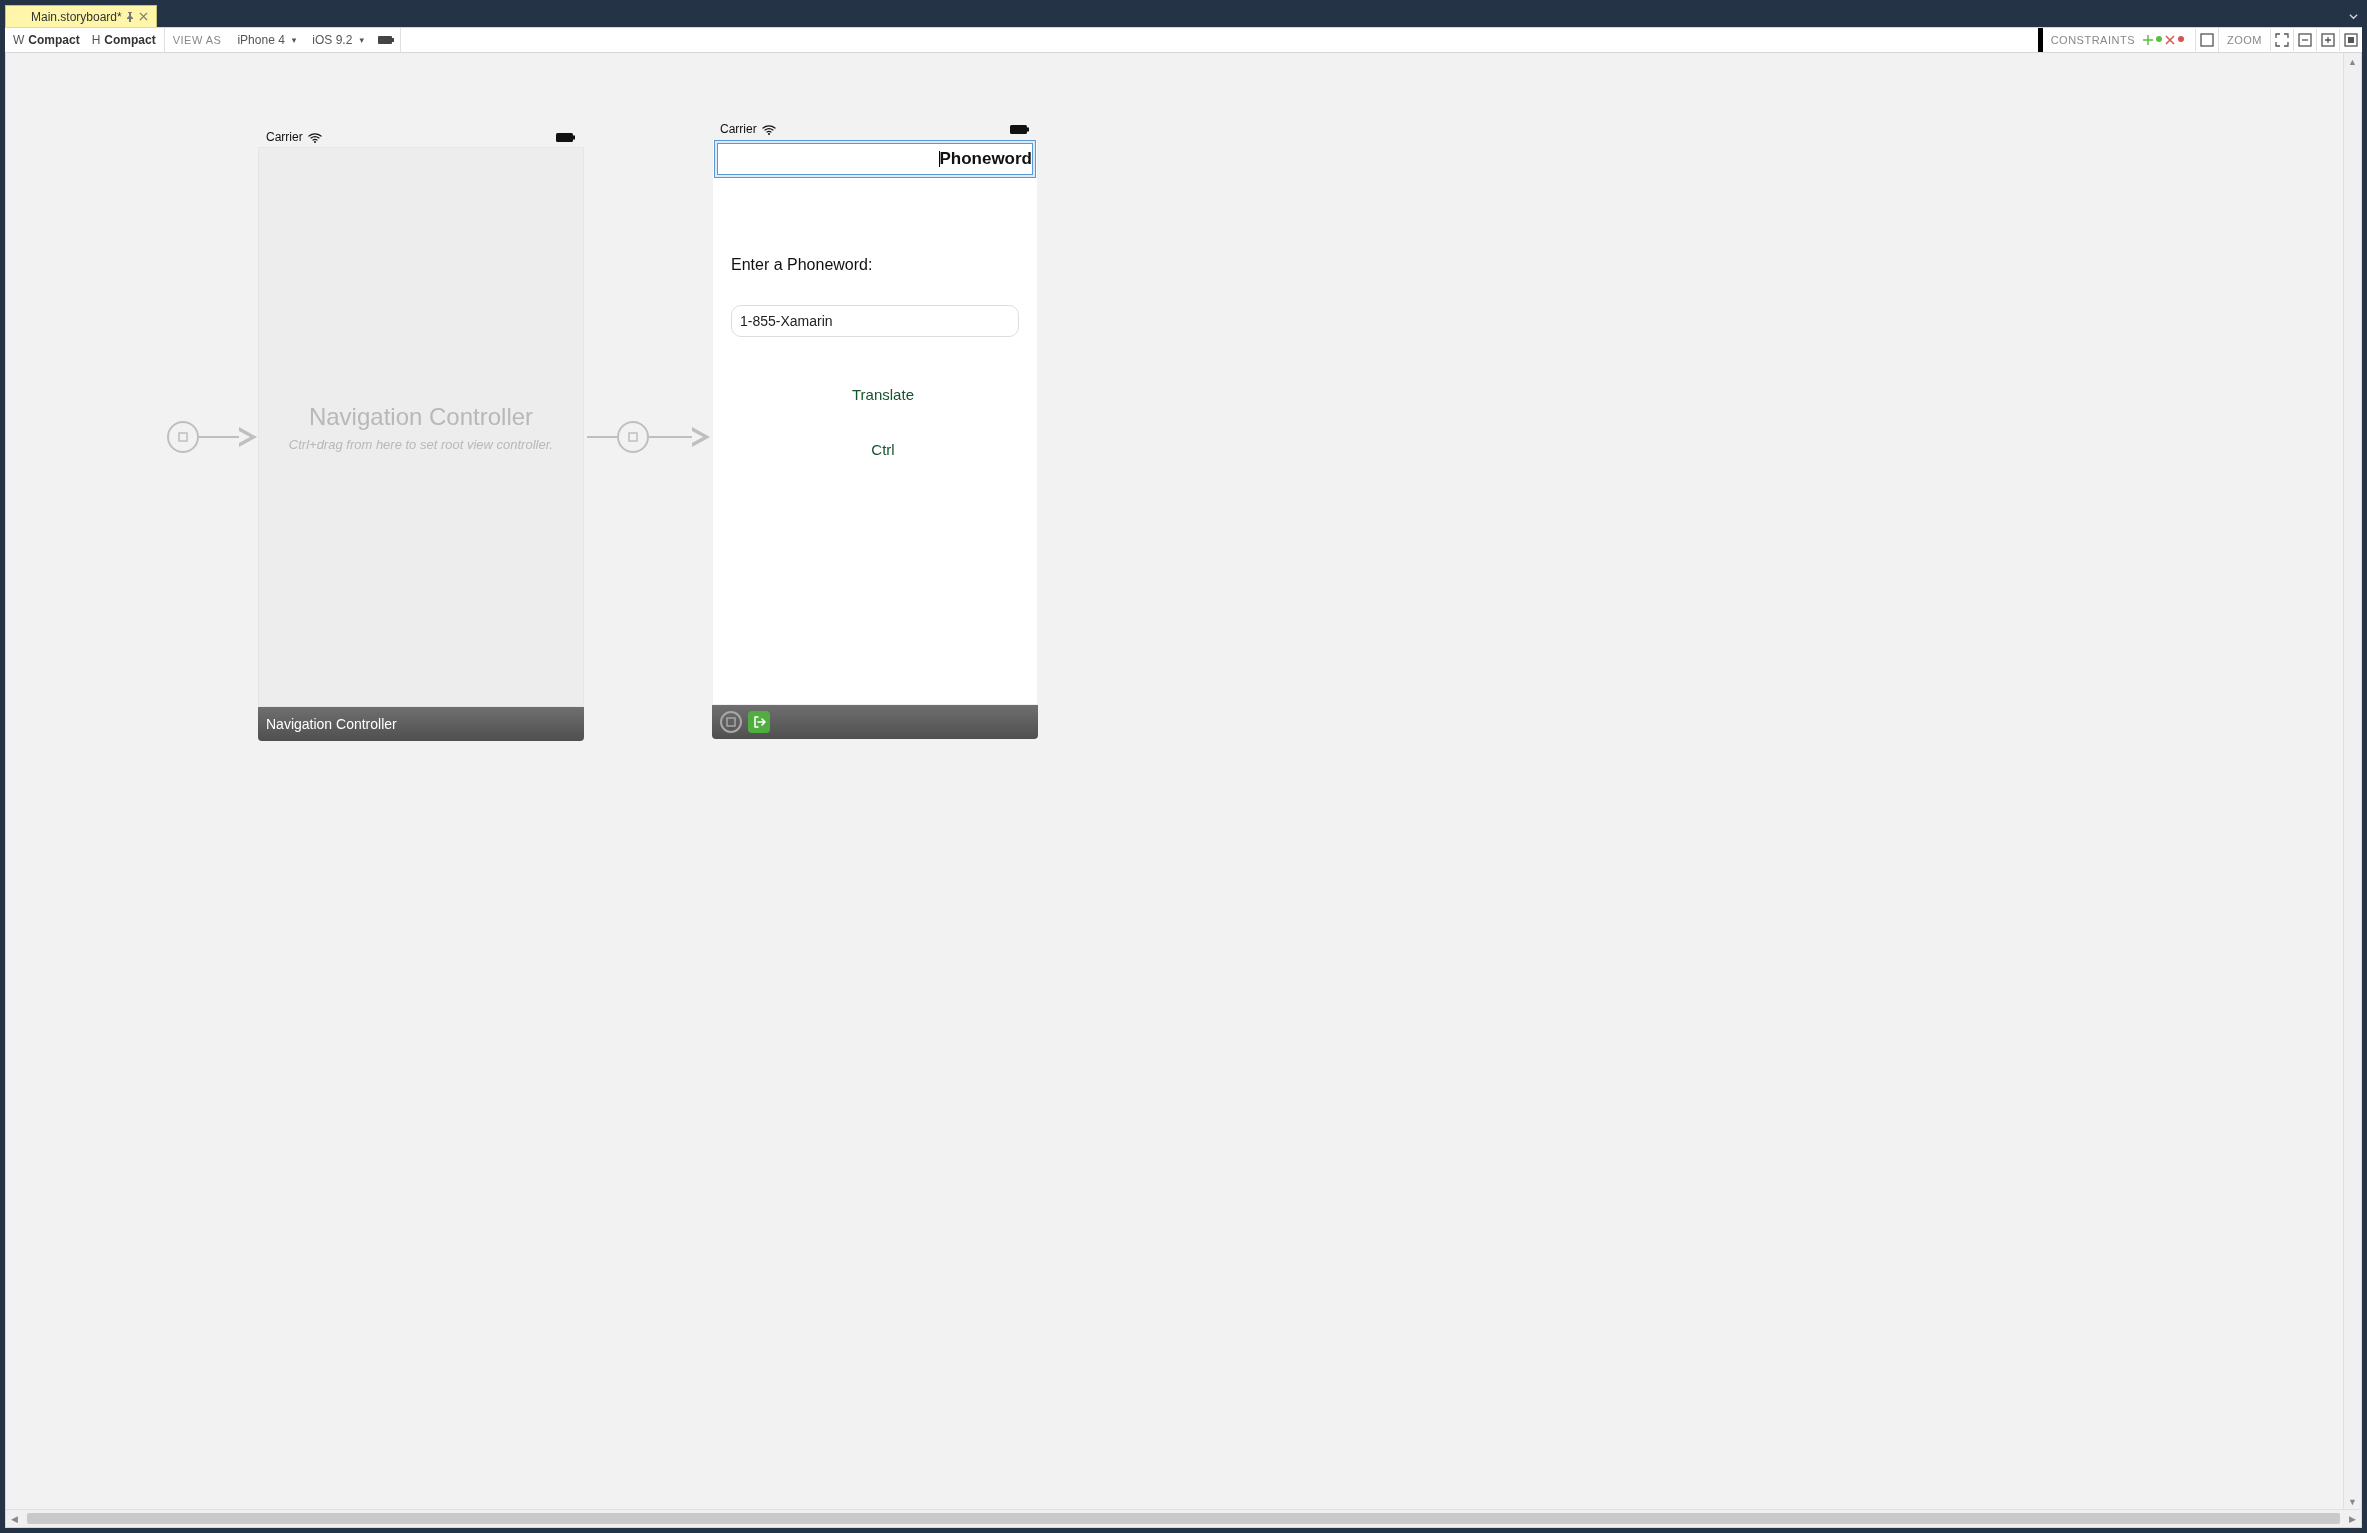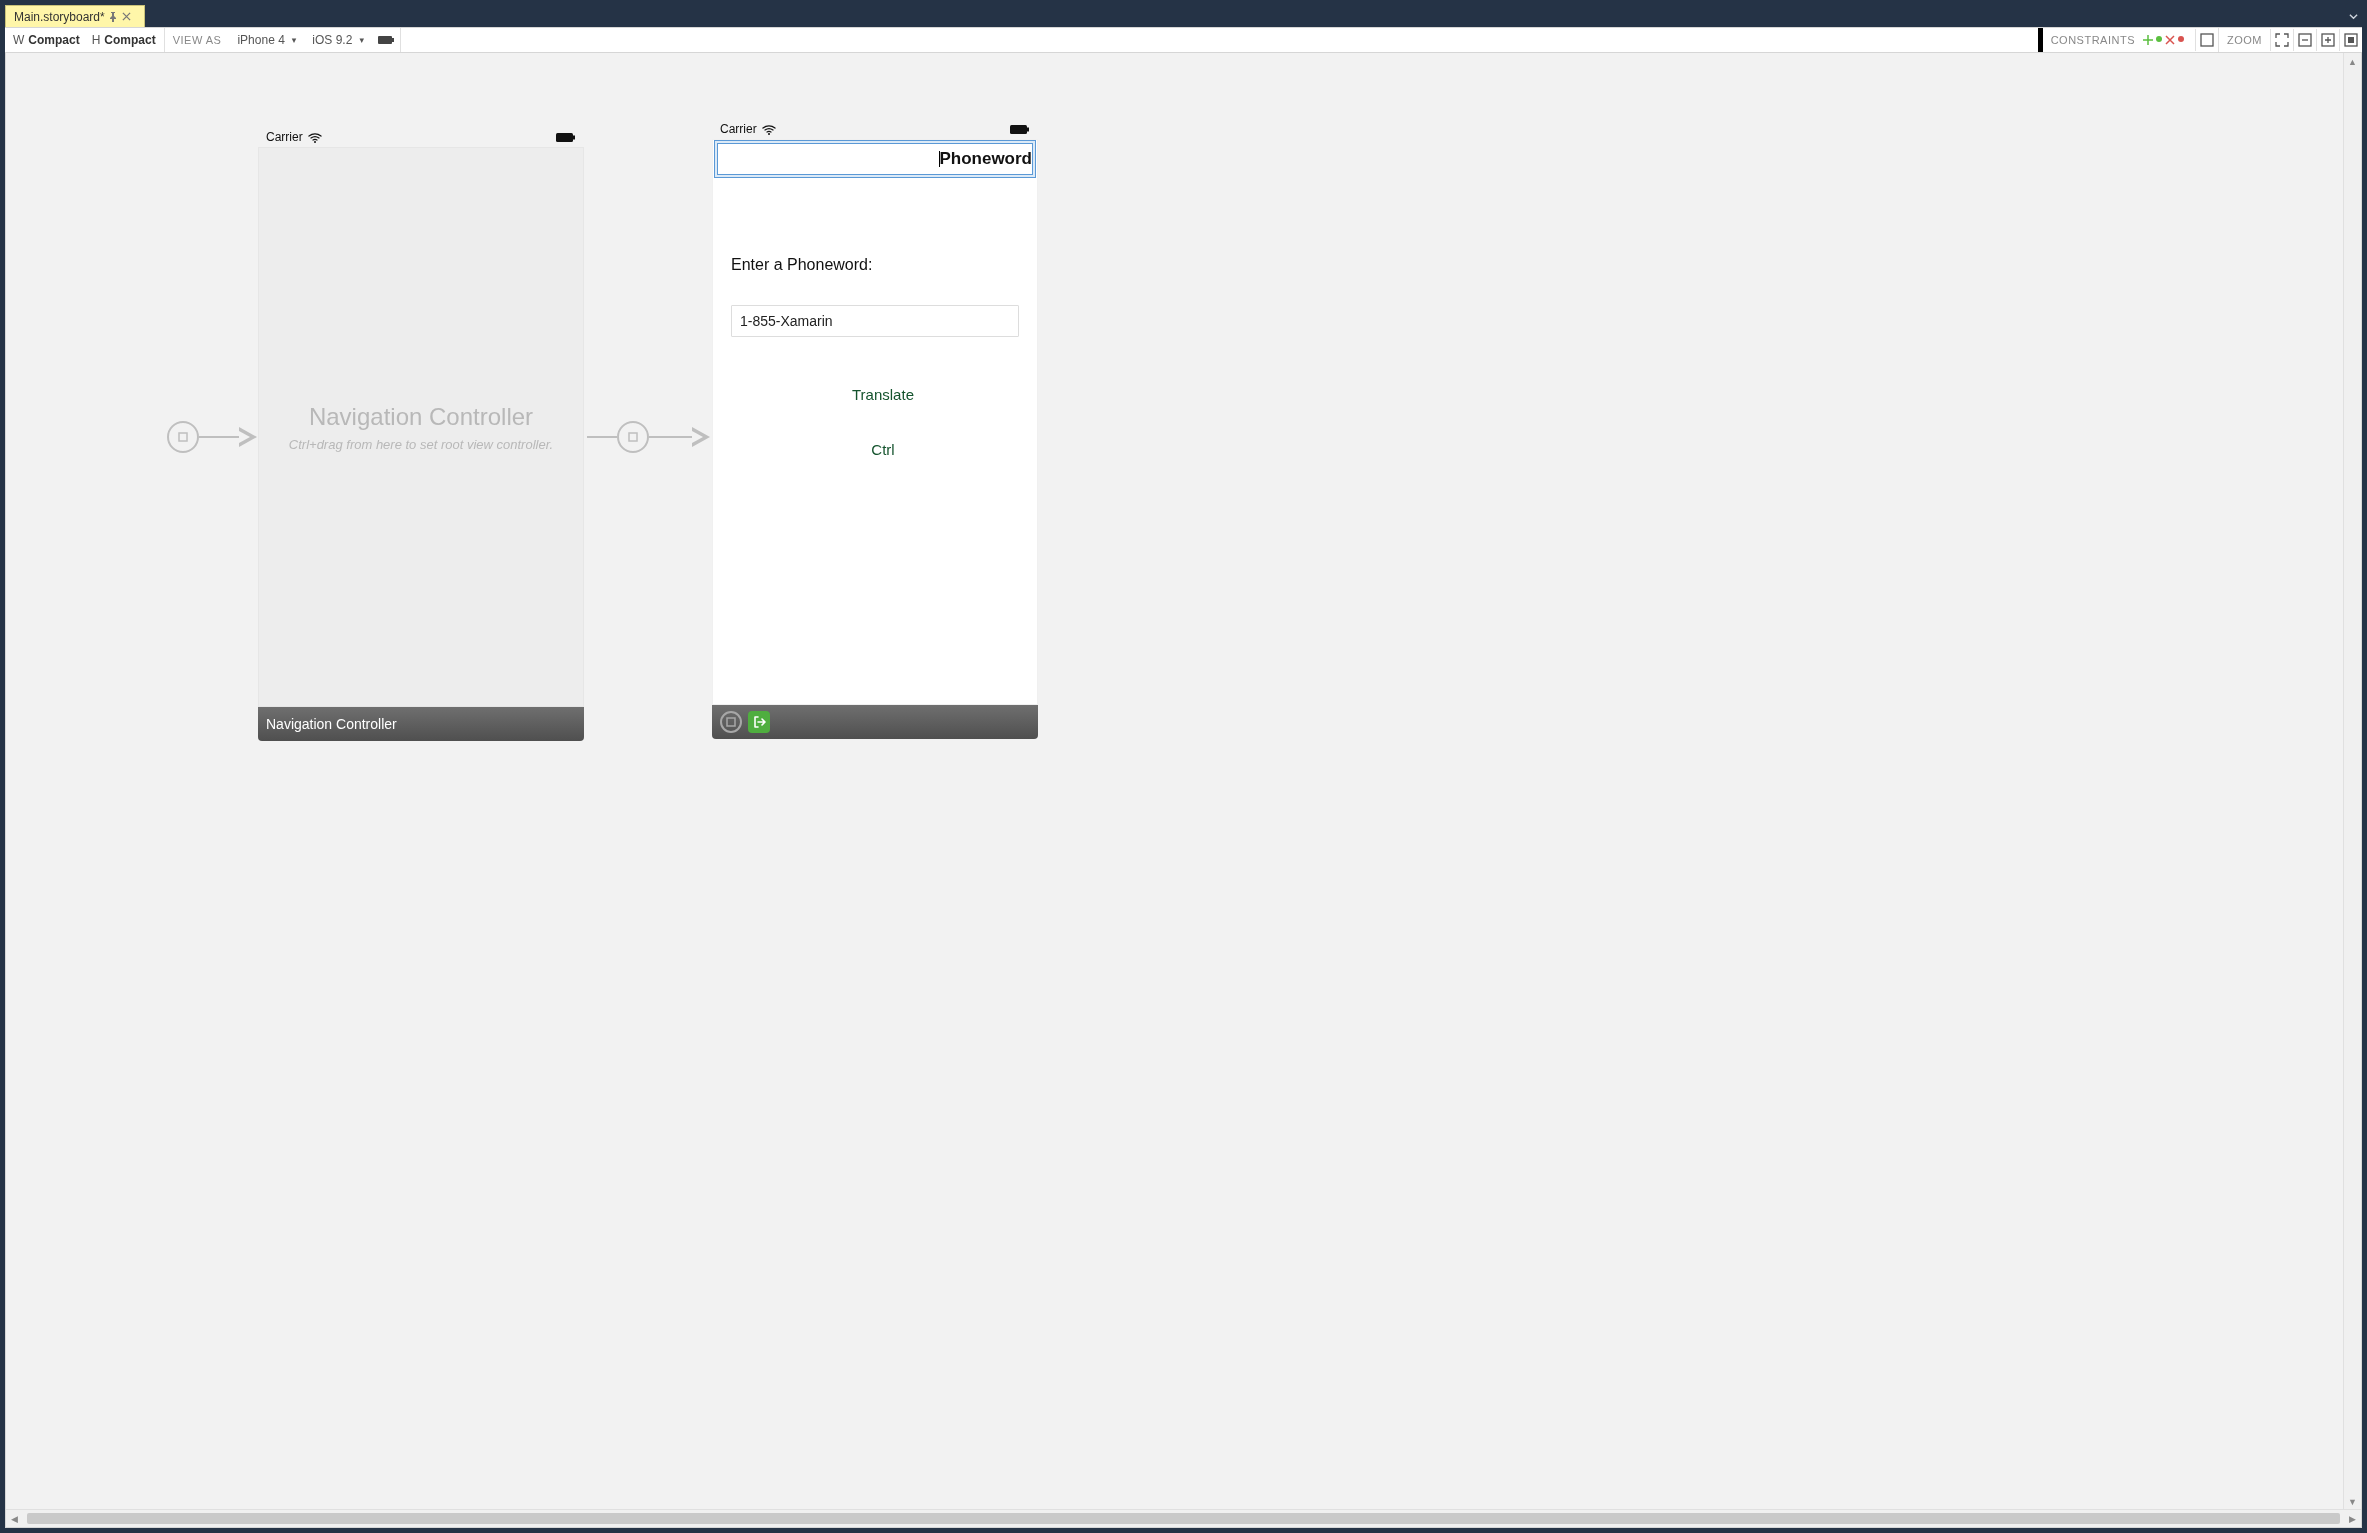--- a/index.html
+++ b/index.html
@@ -30,21 +30,21 @@
     align-items: stretch;
     position: relative;
   }
   .tab {
     background: #fff6a9;
     border: 1px solid #c9c27a;
     border-bottom: none;
     display: flex;
     align-items: center;
     gap: 2px;
-    padding: 0 6px 0 8px;
+    padding: 0 6px 0 25px;
     font-size: 12px;
     color: #333;
     min-width: 140px;
     height: 22px;
     box-sizing: border-box;
   }
   .tab .pin, .tab .close {
     width: 12px;
     display: inline-flex;
     justify-content: center;
@@ -282,21 +282,21 @@
     font-size: 16px;
     color: #111;
   }
   .vc-input {
     position: absolute;
     left: 18px;
     right: 18px;
     top: 165px;
     height: 30px;
     border: 1px solid #ddd;
-    border-radius: 1px;
+    border-radius: 10px;
     font-size: 14px;
     padding: 0 8px;
     display: flex;
     align-items: center;
     color: #222;
     background: #fff;
   }
   .vc-btn {
     position: absolute;
     left: 16px;

